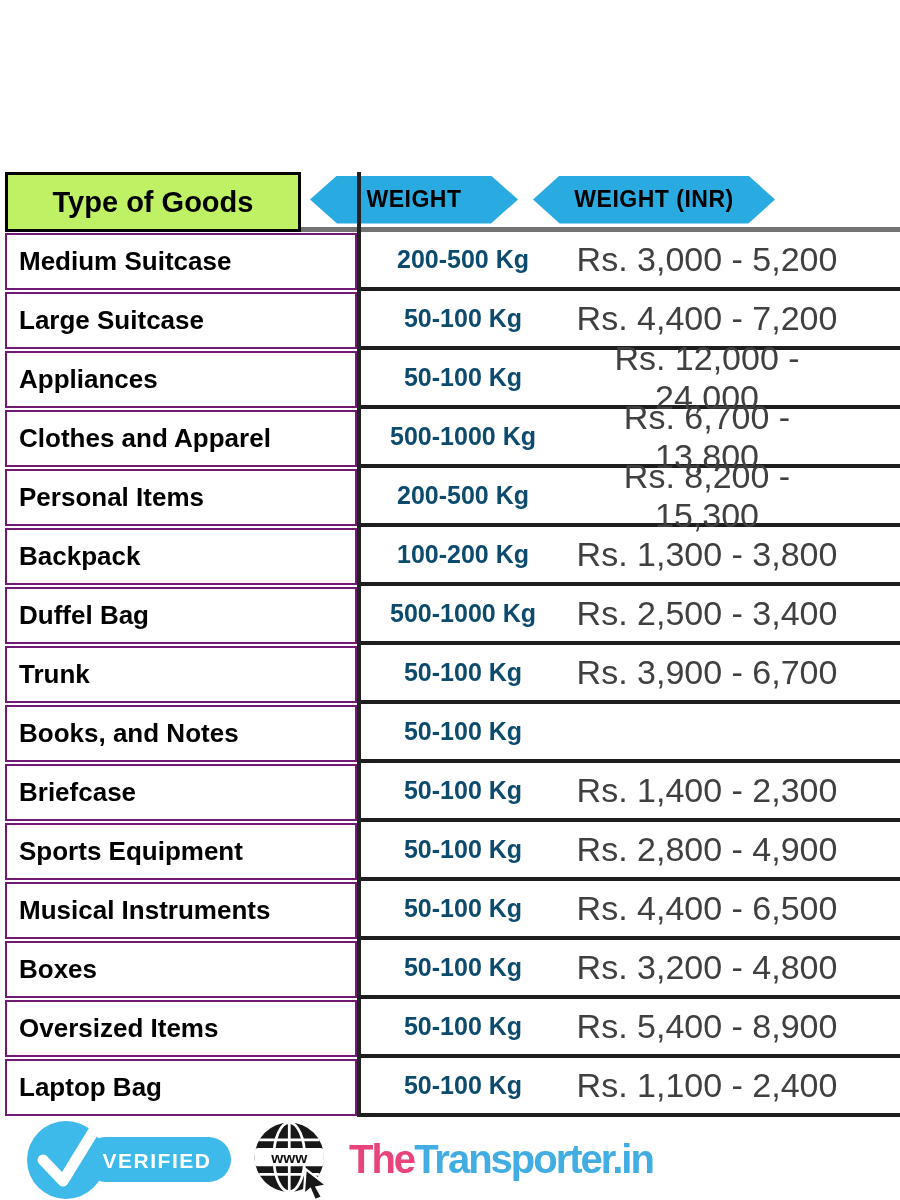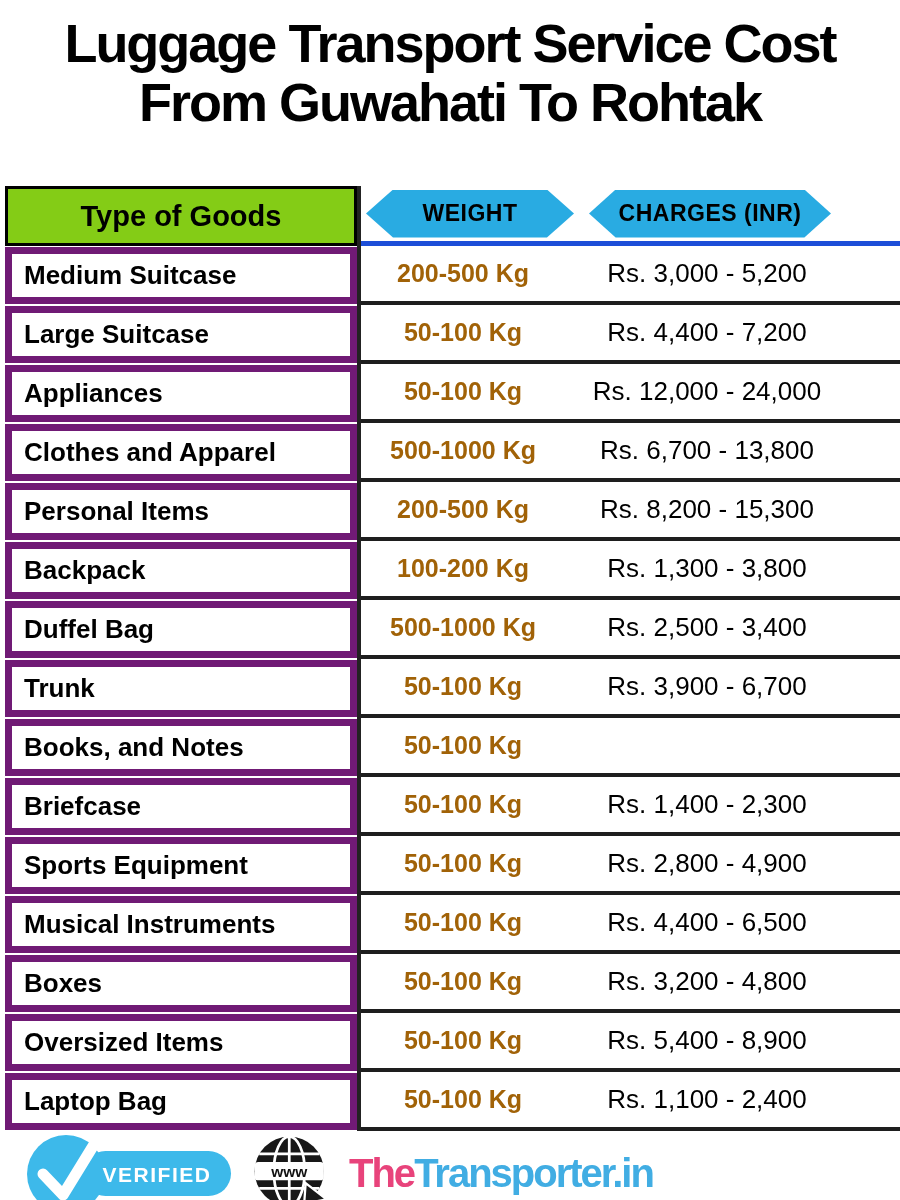--- a/index.html
+++ b/index.html
@@ -30,31 +30,31 @@
   }
   .vline {
     position: absolute;
     left: 352px; top: 0;
     width: 4px; height: 945px;
     background: #222;
     z-index: 2;
   }
   .header-row { display: flex; height: 60px; }
   .header-goods {
-    width: 352px; box-sizing: border-box;
-    background: #84cc16;
+    width: 296px; box-sizing: border-box;
+    background: #bef264;
     border: 3px solid #000;
     display: flex; align-items: center; justify-content: center;
     font-size: 29px; font-weight: bold; color: #000;
   }
   .header-right {
     flex: 1; box-sizing: border-box;
     display: flex; align-items: center;
     padding-left: 9px; gap: 7px;
-    border-bottom: 5px solid #1d4ed8;
+    border-bottom: 5px solid #737373;
   }
   .hex {
     background: #29ABE2;
     color: #000; font-weight: bold; font-size: 23px;
     display: flex; align-items: center; justify-content: center;
     height: 48px;
     letter-spacing: 0.5px;
   }
   .hex-weight {
     width: 208px;
@@ -62,42 +62,42 @@
   }
   .hex-charges {
     width: 242px;
     clip-path: polygon(0% 50%, 11% 0%, 89% 0%, 100% 50%, 89% 100%, 11% 100%);
     margin-left: 8px;
   }
 
   .row { display: flex; height: 59px; }
   .cell-goods {
     width: 352px; box-sizing: border-box;
-    border: 7px solid #701a75;
+    border: 2px solid #701a75;
     margin: 1px 0;
     display: flex; align-items: center;
     padding-left: 12px;
     font-size: 26px; font-weight: bold; color: #000;
   }
   .cell-right {
     flex: 1; box-sizing: border-box;
     display: flex; align-items: center;
     border-bottom: 4px solid #1e1e1e;
   }
   .cell-weight {
     width: 212px;
     text-align: center;
-    font-size: 25px; font-weight: bold; color: #a16207;
+    font-size: 25px; font-weight: bold; color: #0c4a6e;
   }
   .cell-charges {
     flex: 1;
     box-sizing: border-box;
     text-align: center;
     padding-right: 55px;
-    font-size: 26px; color: #000000;
+    font-size: 34px; color: #404040;
   }
 
   
   .footer {
     position: absolute;
     left: 0; top: 1117px;
     width: 900px; height: 83px;
     display: flex; align-items: center;
     padding-left: 25px;
     box-sizing: border-box;
@@ -112,33 +112,29 @@
     line-height: 1;
   }
   .brand-the { color: #E8437B; }
   .brand-rest { color: #41ADE3; }
 </style>
 </head>
 <body>
 
 <div class="page">
 
-  <h1 class="title">
-    <span>Luggage Transport Service Cost</span><br>
-    <span>From Guwahati To Rohtak</span>
-  </h1>
 
   <div class="table-wrap">
     <div class="vline"></div>
 
     <div class="header-row">
       <div class="header-goods">Type of Goods</div>
       <div class="header-right">
         <div class="hex hex-weight">WEIGHT</div>
-        <div class="hex hex-charges">CHARGES (INR)</div>
+        <div class="hex hex-charges">WEIGHT (INR)</div>
       </div>
     </div>
 
     <div>
   <div class="row">
     <div class="cell-goods">Medium Suitcase</div>
     <div class="cell-right">
       <div class="cell-weight">200-500 Kg</div>
       <div class="cell-charges">Rs. 3,000 - 5,200</div>
     </div>

